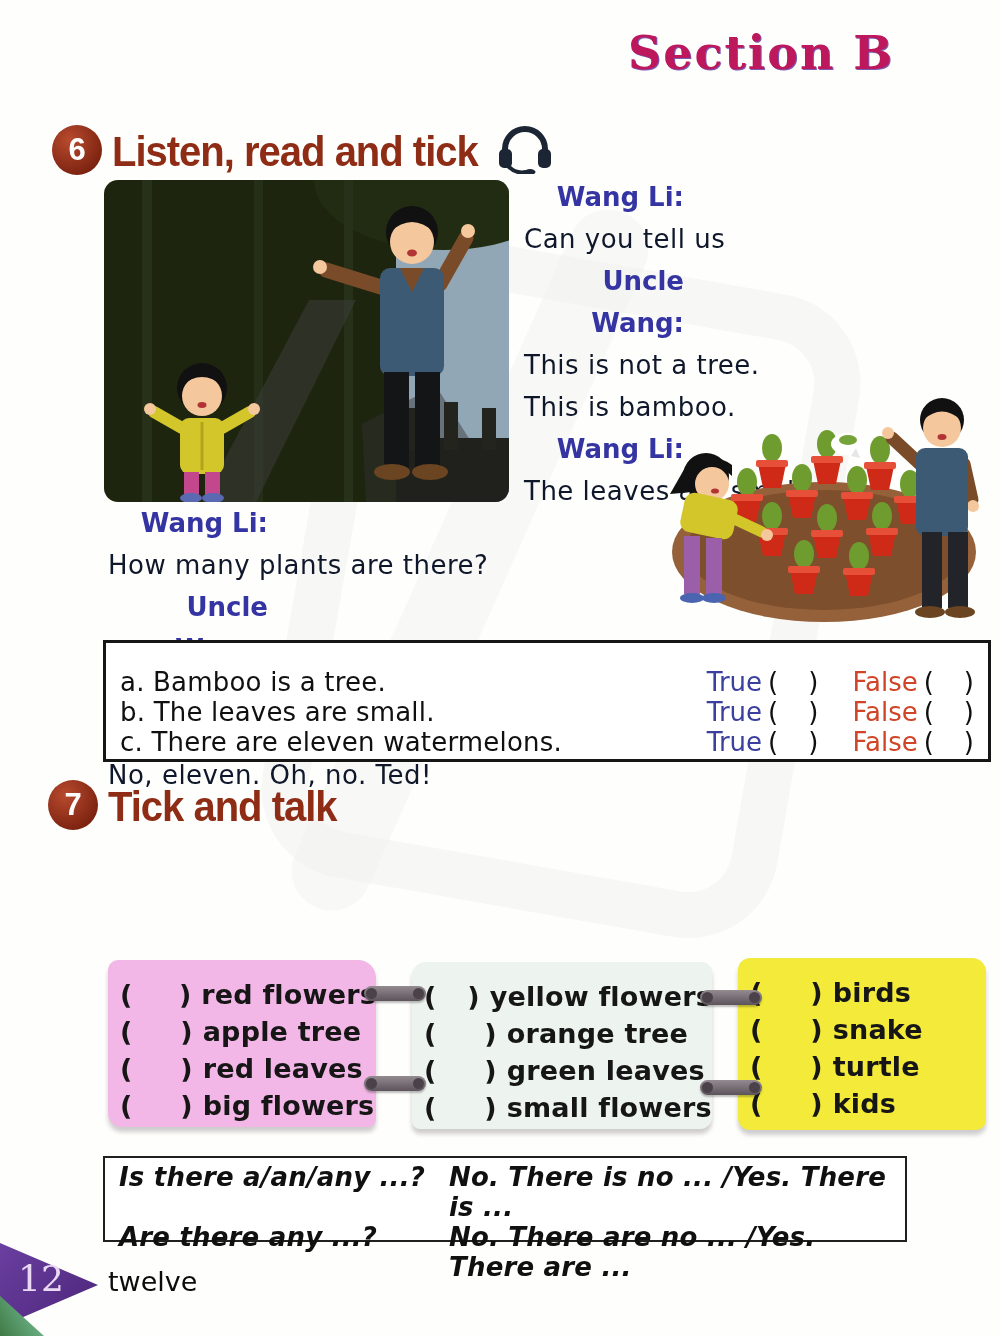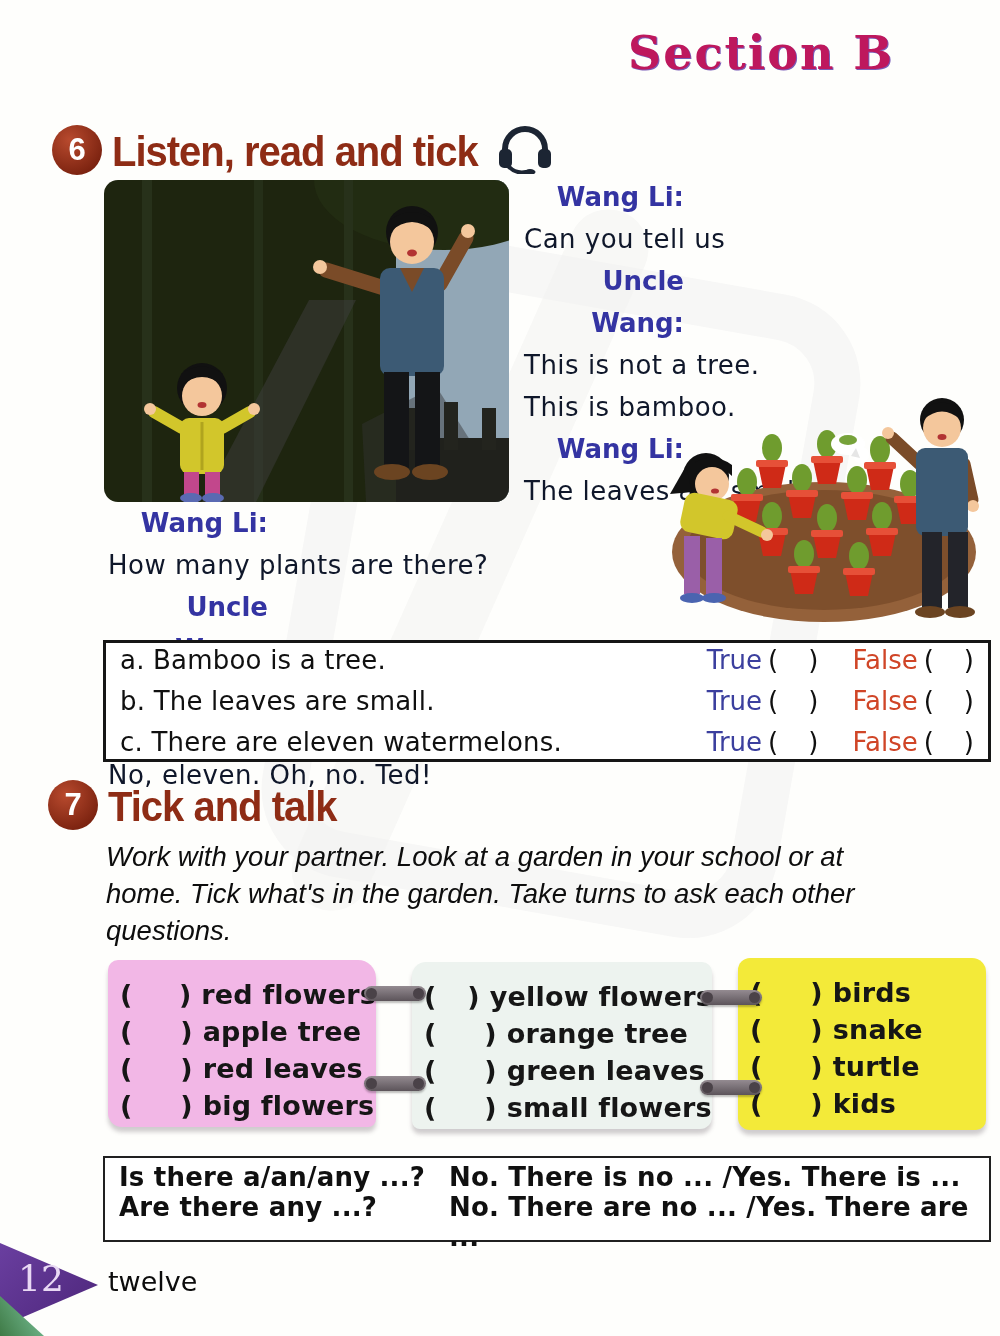--- a/index.html
+++ b/index.html
@@ -48,21 +48,21 @@
   .dlg-left{left:96px;top:502px;width:570px;}
 
   
   .scene1{left:104px;top:180px;width:405px;height:322px;border-radius:14px;overflow:hidden;}
   .scene2{left:652px;top:372px;width:345px;height:262px;}
 
   
   .tfbox{
     left:103px;top:640px;width:888px;height:122px;
     border:3px solid #161616;background:#fff;box-sizing:border-box;
-    display:flex;flex-direction:column;justify-content:space-between;
+    display:flex;flex-direction:column;justify-content:flex-end;
     padding:2px 14px;
   }
   .tf-row{display:flex;align-items:center;font-size:26px;}
   .tf-item{flex:1;color:#101010;letter-spacing:.2px;}
   .tf-group{display:flex;align-items:center;flex:none;}
   .tf-true{color:#3b3f9e;margin-right:6px;}
   .tf-false{color:#d04527;margin-right:6px;}
   .tf-paren{color:#101010;}
   .tf-gap{display:inline-block;width:30px;}
   .tf-space{display:inline-block;width:34px;}
@@ -90,23 +90,23 @@
     box-shadow:0 2px 2px rgba(0,0,0,.25);
   }
   .link::before,.link::after{
     content:"";position:absolute;top:2px;width:11px;height:11px;border-radius:50%;
     background:#4a4248;
   }
   .link::before{left:2px;} .link::after{right:2px;}
 
   
   .patbox{
-    left:103px;top:1156px;width:888px;height:86px;box-sizing:border-box;
+    left:103px;top:1156px;width:804px;height:86px;box-sizing:border-box;
     border:2.5px solid #202020;background:#fff;
-    display:flex;flex-direction:column;justify-content:space-evenly;padding:4px 14px;
+    display:flex;flex-direction:column;justify-content:space-evenly;padding:4px 14px;font-style:italic;
   }
   .pat-row{display:grid;grid-template-columns:330px 1fr;font-size:26px;font-weight:600;color:#101010;}
   .pat-q{letter-spacing:.2px;}
   .pat-a{letter-spacing:.2px;}
 
   
   .tri{
     left:0;top:1243px;width:98px;height:84px;
     background:linear-gradient(135deg,#6a3fa0,#4c2579);
     clip-path:polygon(0 0,100% 50%,0 100%);
@@ -385,25 +385,20 @@
           <span class="tf-paren">)</span>
         </span>
     </div>
   </div>
 
   <div class="layer hdr7">
     <div class="badge">7</div>
     <div class="act-title">Tick and talk</div>
   </div>
 
-  <div class="layer instr">
-    <div>Work with your partner. Look at a garden in your school or at</div>
-    <div>home. Tick what's in the garden. Take turns to ask each other</div>
-    <div>questions.</div>
-  </div>
 
   <div class="layer note note-pink">
     <div class="note-row">
         <span class="np">(</span>
         <span class="np-gap"></span>
         <span class="np">)</span>
         <span class="note-label">red flowers</span>
       </div>
     <div class="note-row">
         <span class="np">(</span>

